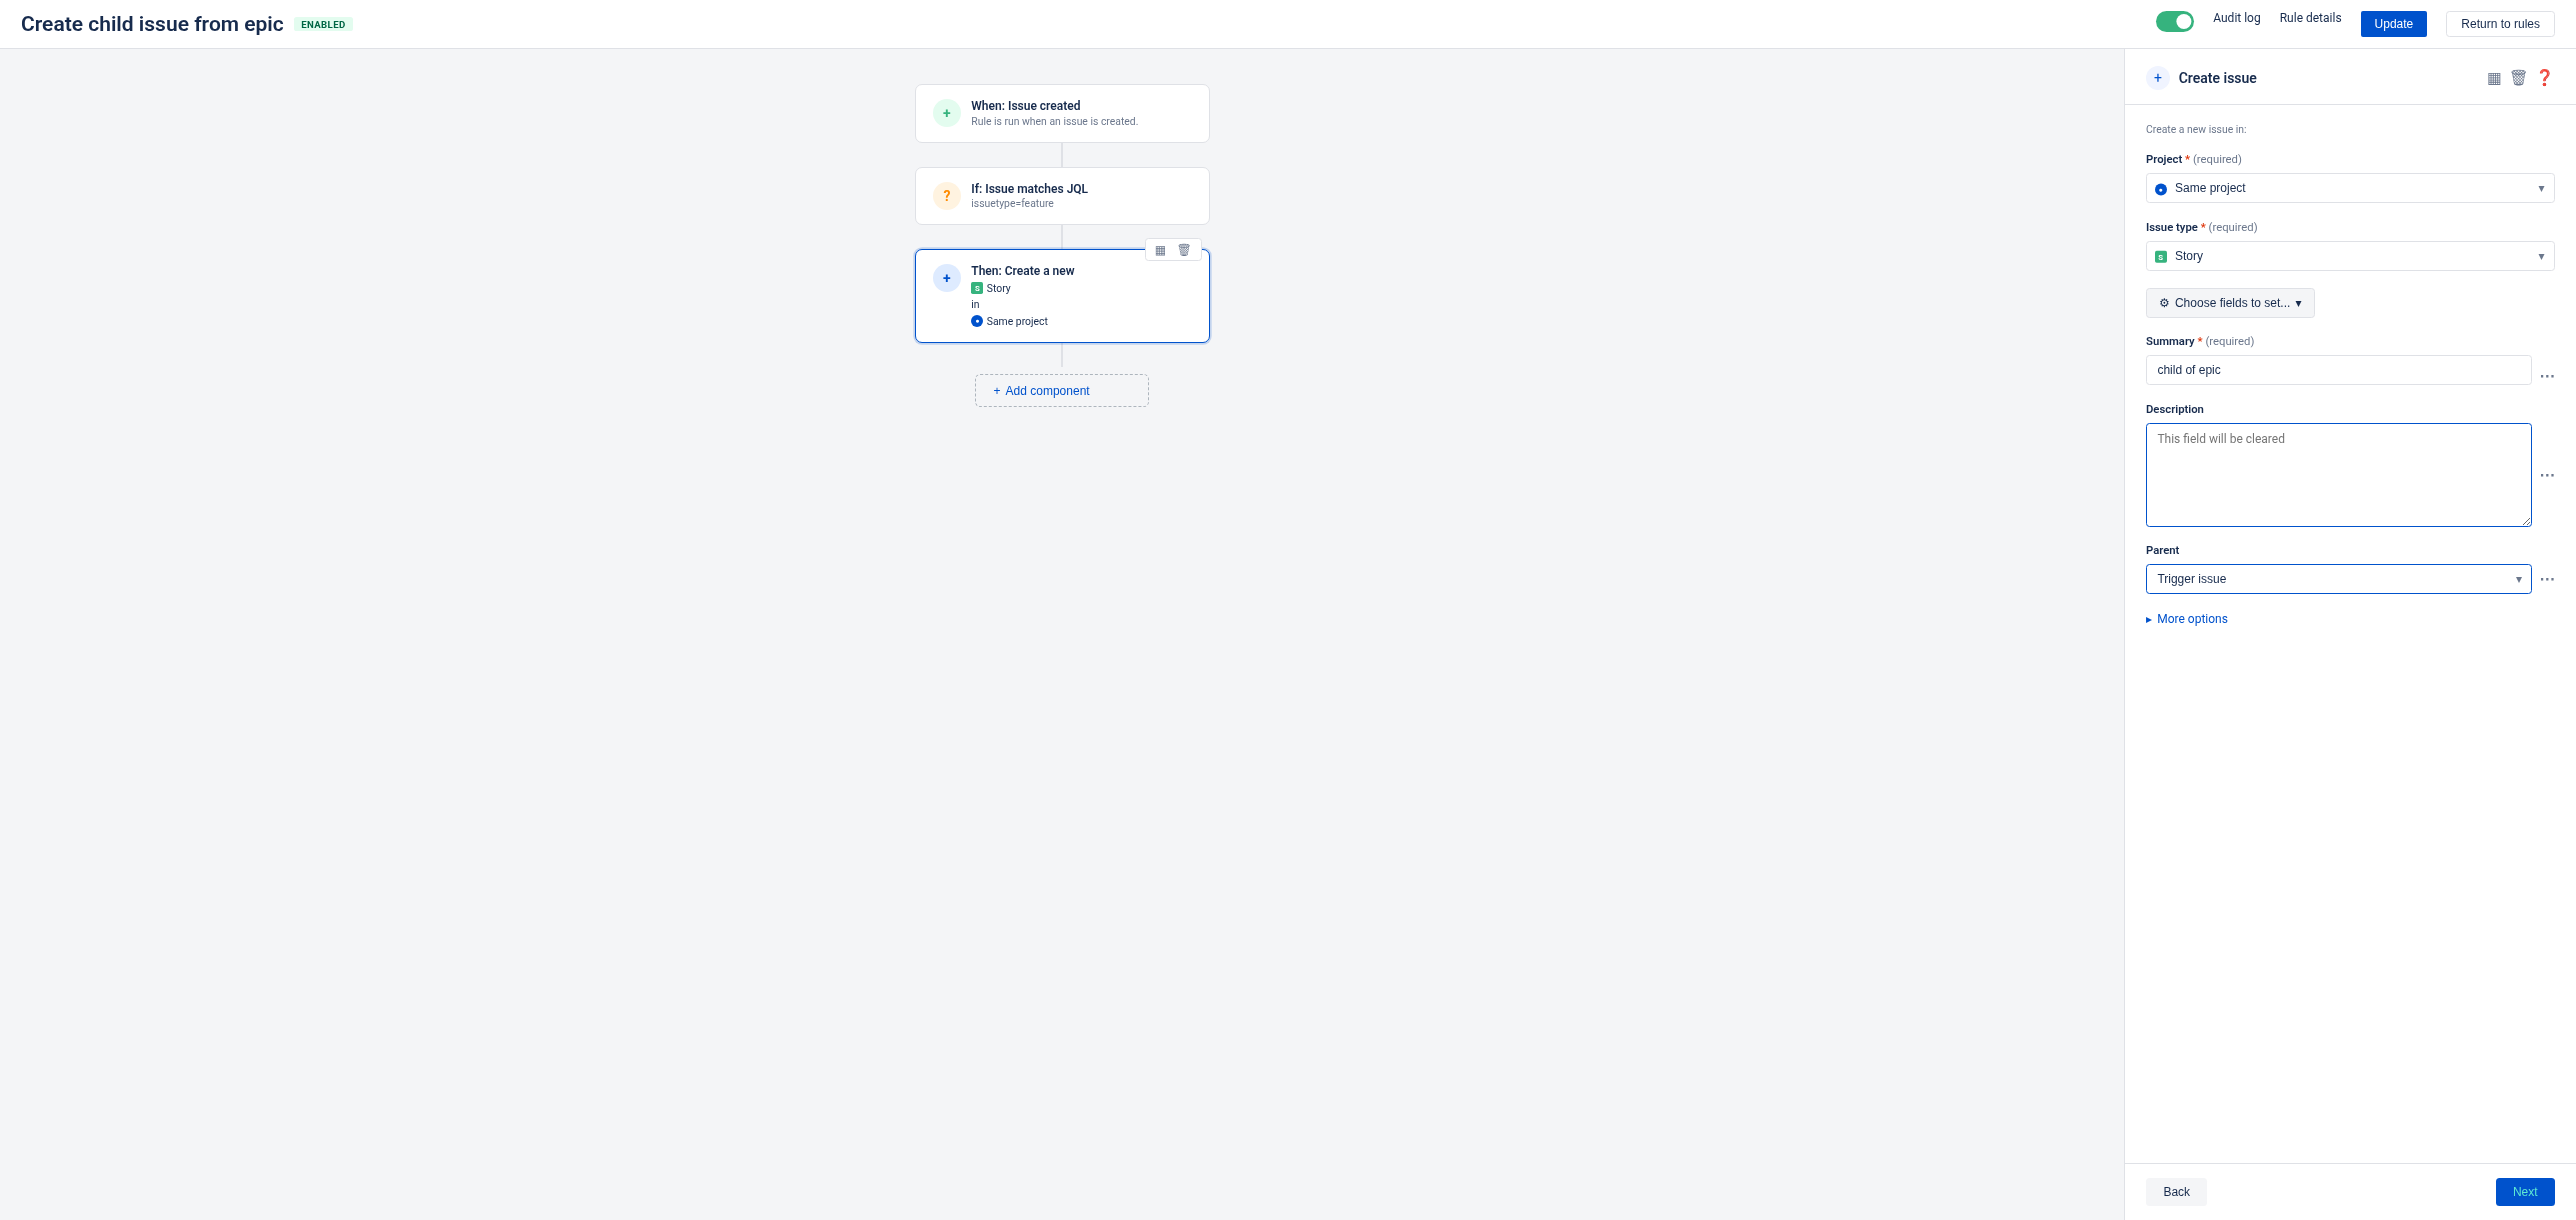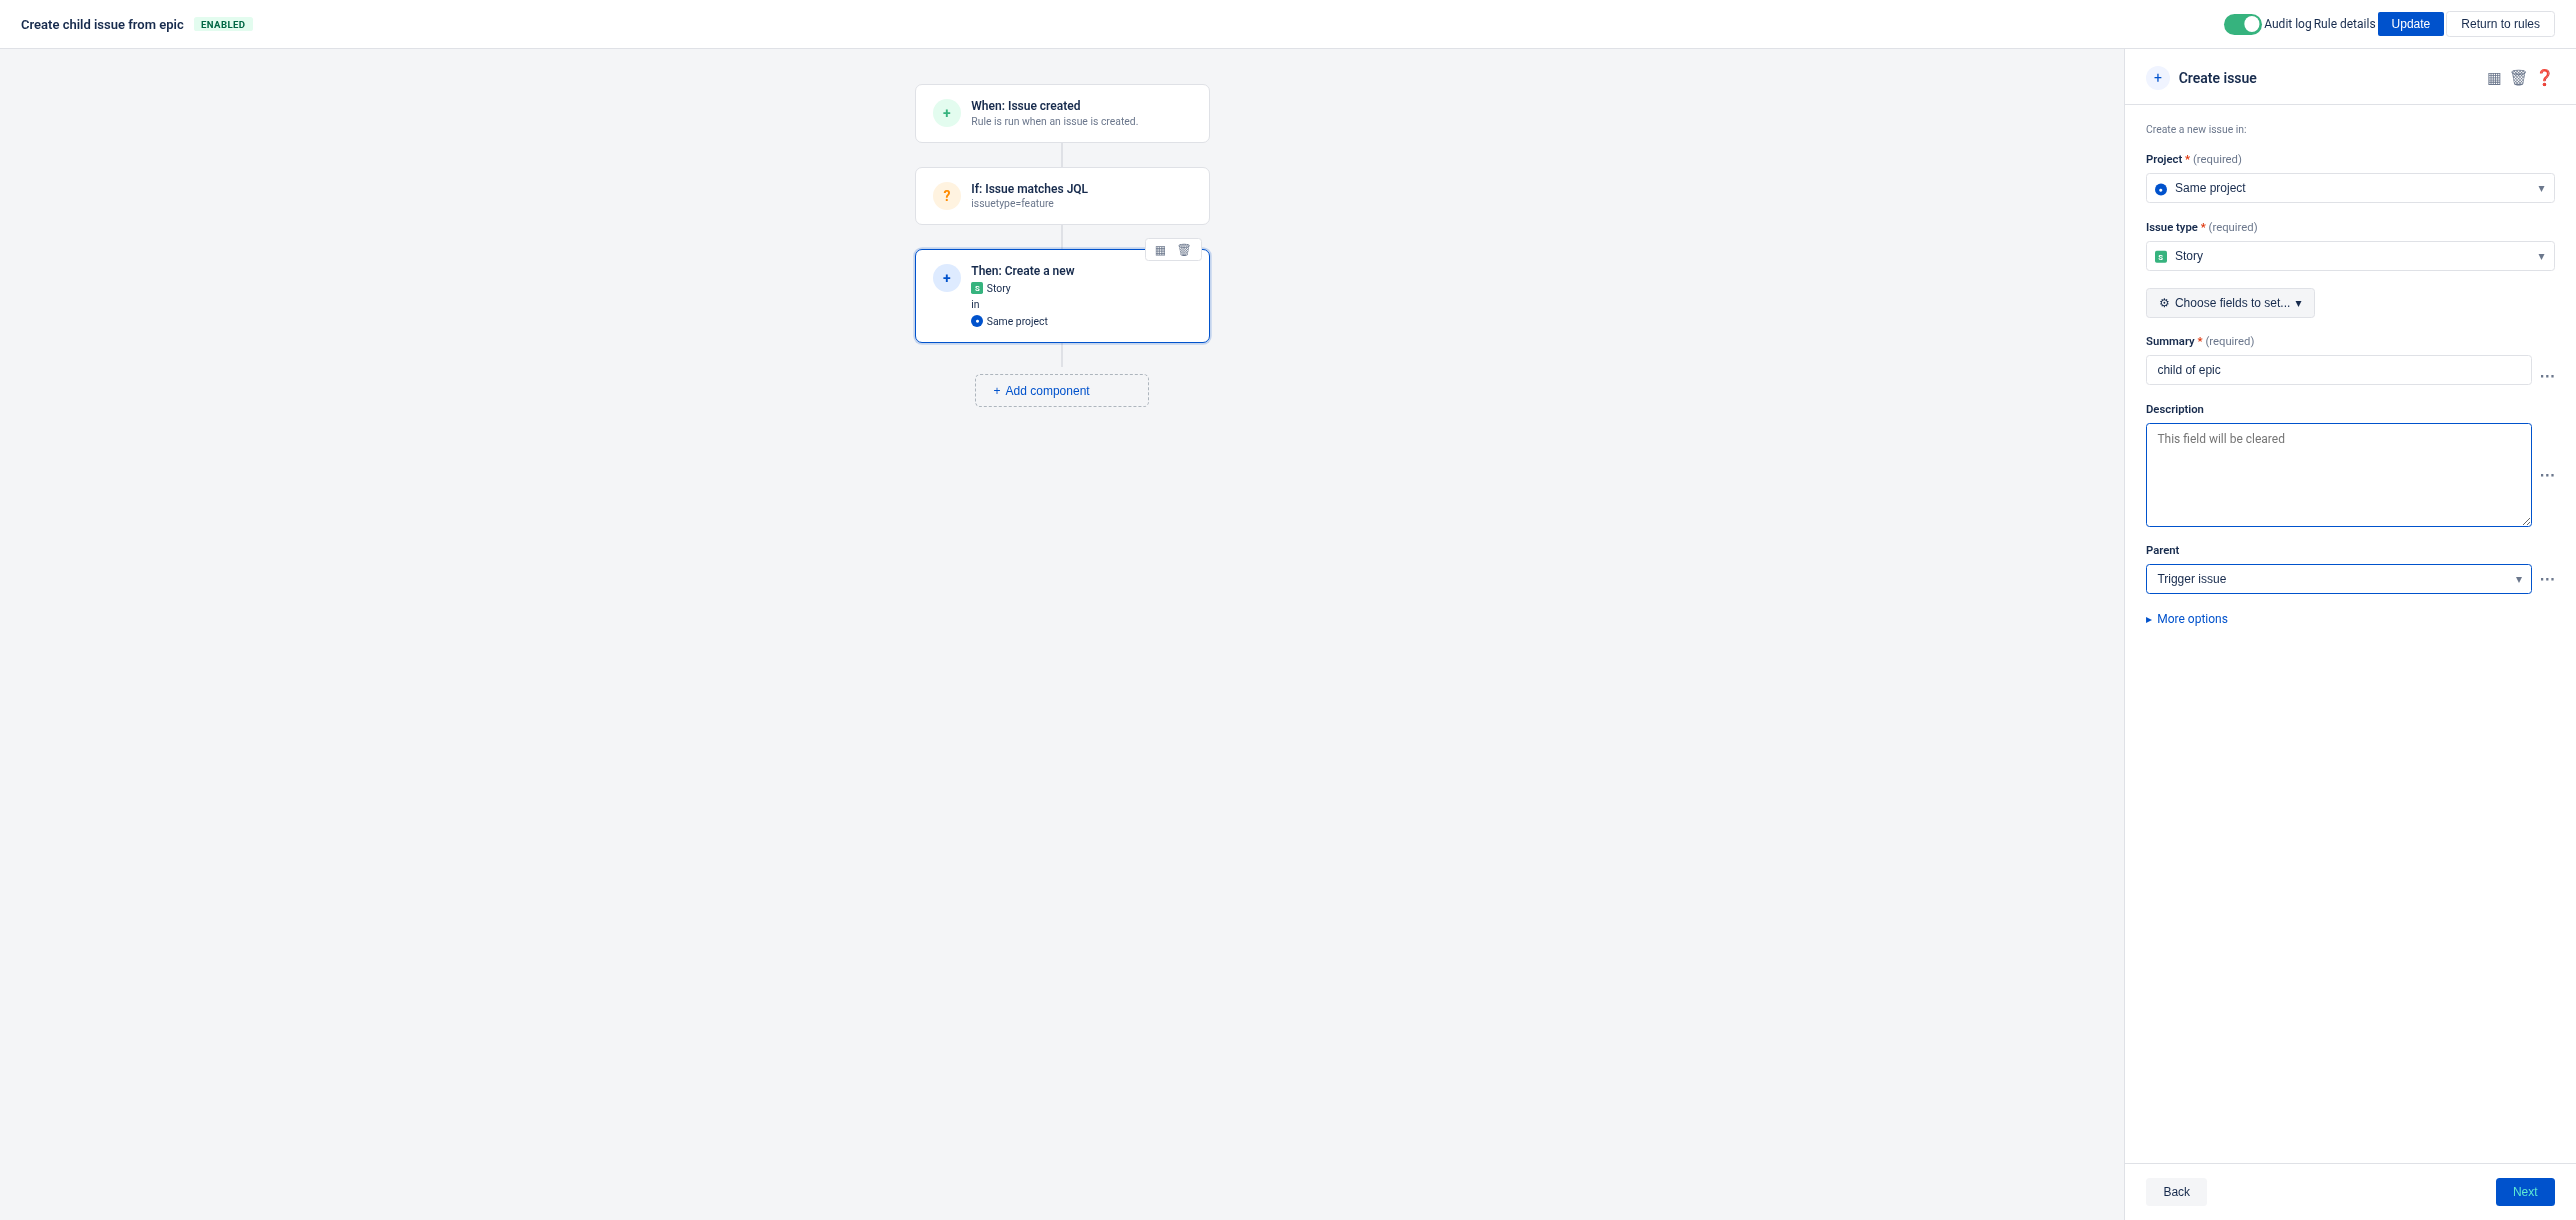--- a/index.html
+++ b/index.html
@@ -3,27 +3,27 @@
   <meta charset="utf-8">
   <style>
     * { box-sizing: border-box; margin: 0; padding: 0; }
     body { font-family: -apple-system, BlinkMacSystemFont, 'Segoe UI', Roboto, sans-serif; background: #f4f5f7; color: #172b4d; font-size: 12px; height: 100vh; overflow: hidden; }
 
     
     .header {
       display: flex; align-items: center; padding: 0 21px; height: 49px;
       background: #fff; border-bottom: 0.9px solid #dfe1e6; gap: 10.4px;
     }
-    .header-title { font-size: 13px; font-weight: 600; color: #172b4d; }
+    .header-title { font-size: 21px; font-weight: 600; color: #172b4d; }
     .enabled-badge {
       background: #e3fcef; color: #006644; font-size: 9.6px; font-weight: 700;
       padding: 1.7px 7px; border-radius: 2.6px; letter-spacing: 0.4px;
     }
     .header-spacer { flex: 1; }
-    .header-actions { display: flex; align-items: center; gap: 2px; }
+    .header-actions { display: flex; gap: 19px; }
     .toggle-wrapper { position: relative; display: inline-block; width: 38px; height: 21px; }
     .toggle-wrapper input { opacity: 0; width: 0; height: 0; }
     .toggle-slider {
       position: absolute; cursor: pointer; top: 0; left: 0; right: 0; bottom: 0;
       background: #36b37e; border-radius: 29.5px; transition: 0.3s;
     }
     .toggle-slider:before {
       position: absolute; content: ""; height: 15.6px; width: 15.6px; left: 2.6px; bottom: 2.6px;
       background: white; border-radius: 50%; transition: 0.3s; transform: translateX(17.4px);
     }

